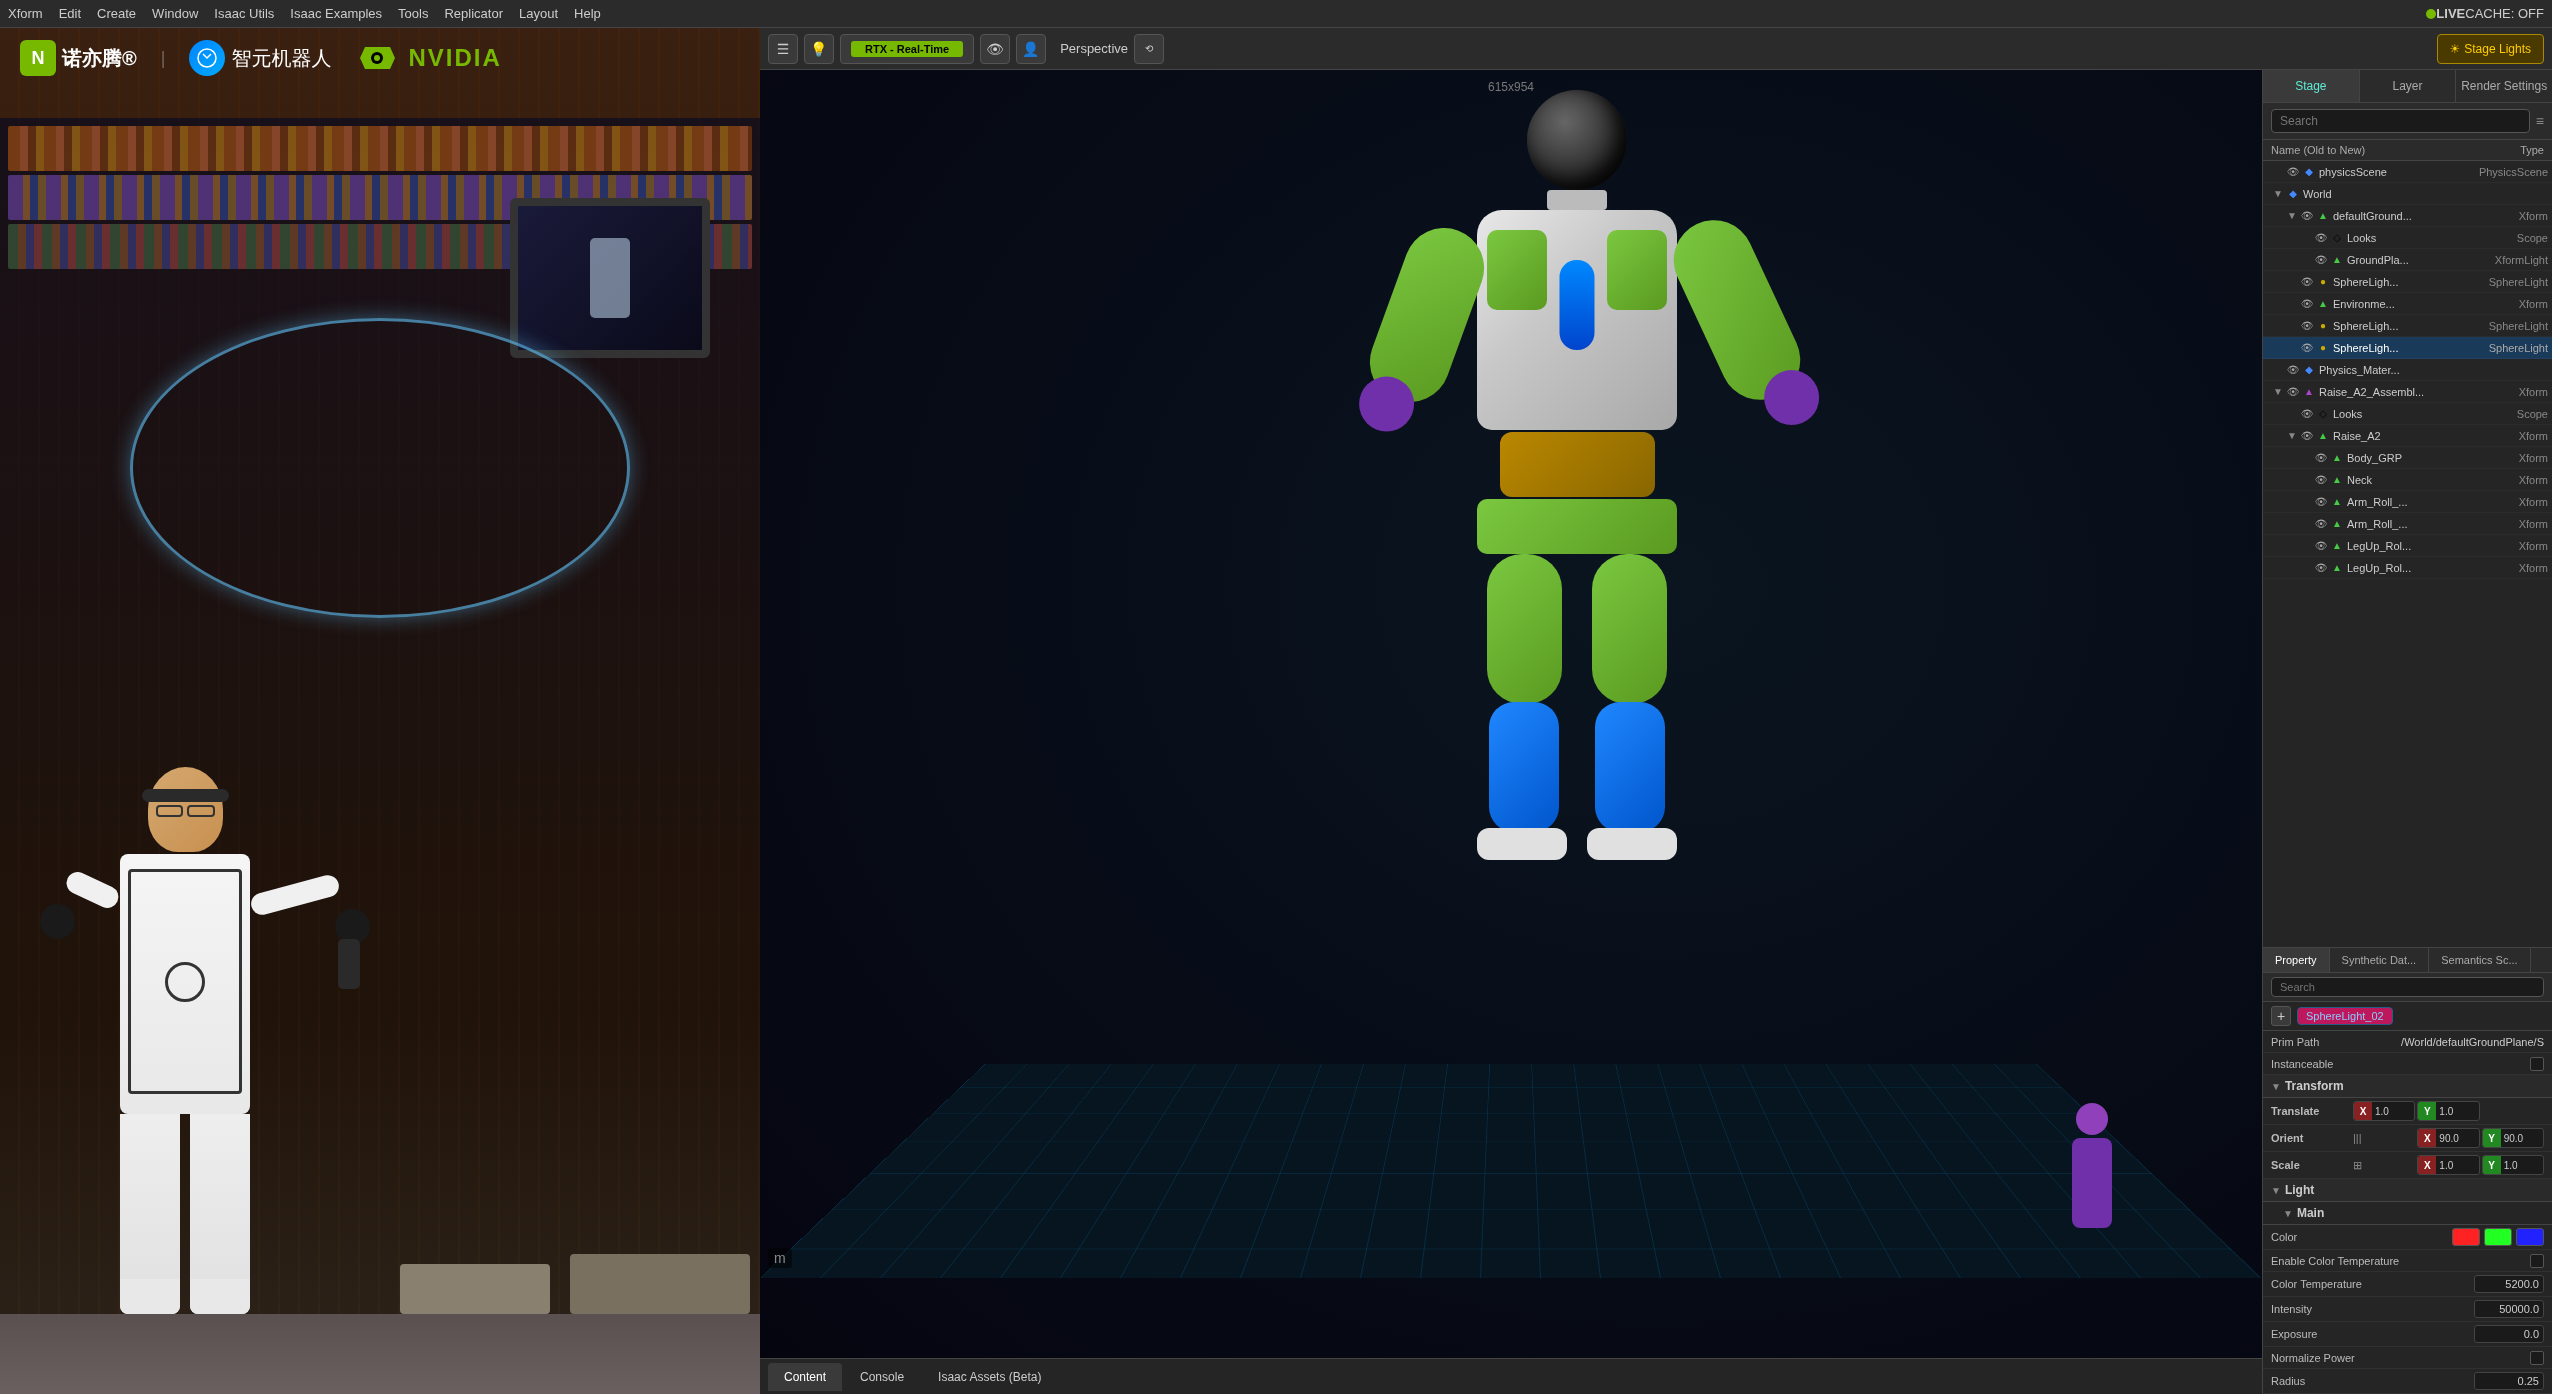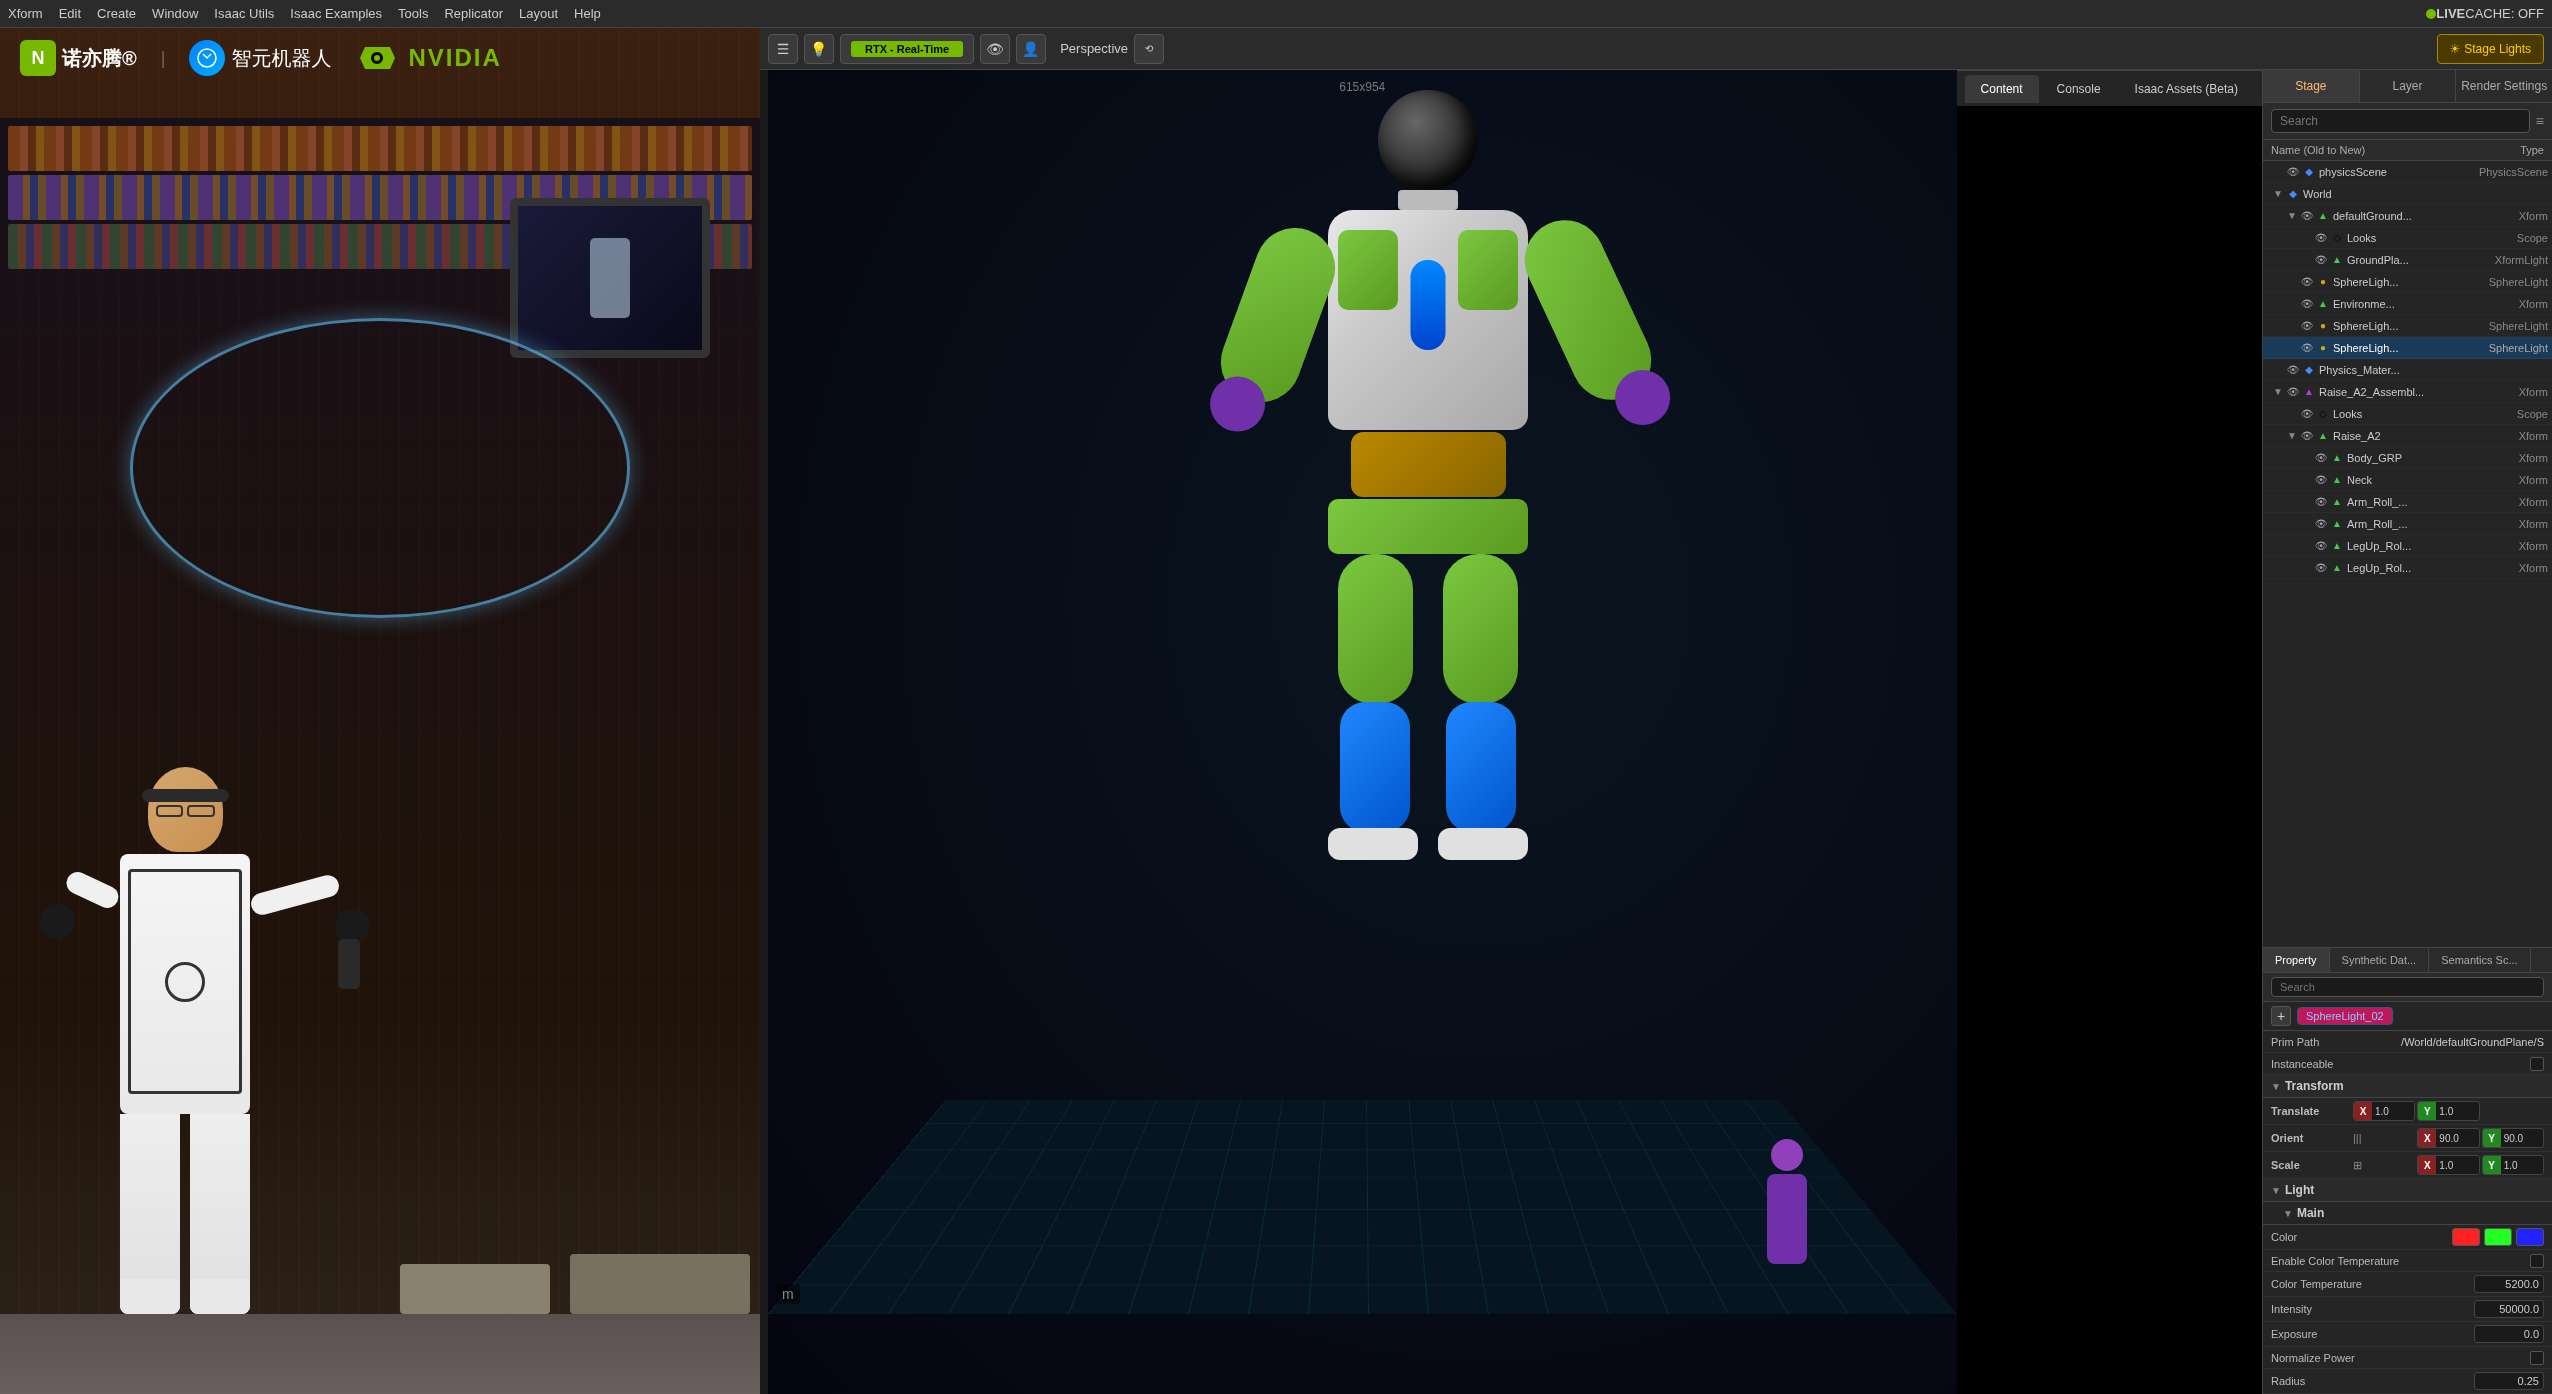--- a/index.html
+++ b/index.html
@@ -136,24 +136,23 @@
       border: 3px solid rgba(100,200,255,0.6);
       border-radius: 50%;
       box-shadow: 0 0 20px rgba(100,200,255,0.4);
     }
 
     
     .viewport-section {
       flex: 1;
       height: 100%;
       display: flex;
-      flex-direction: row;
+      flex-direction: column;
       background: #000;
       position: relative;
-      margin-left: 8px;
     }
     .viewport-toolbar {
       height: 42px;
       background: #2b2b2b;
       display: flex;
       align-items: center;
       padding: 0 8px;
       gap: 6px;
       border-bottom: 1px solid #444;
       flex-shrink: 0;
@@ -300,21 +299,21 @@
       display: flex;
       align-items: center;
       justify-content: center;
       color: #aaa;
       font-size: 12px;
       cursor: pointer;
       border-right: 1px solid #444;
     }
     .panel-tab.active {
       background: #3a3a3a;
-      color: #fdba74;
+      color: #5eead4;
     }
     .panel-tab:last-child { border-right: none; }
 
     
     .panel-search {
       padding: 6px 8px;
       background: #2b2b2b;
       border-bottom: 1px solid #444;
       display: flex;
       align-items: center;

